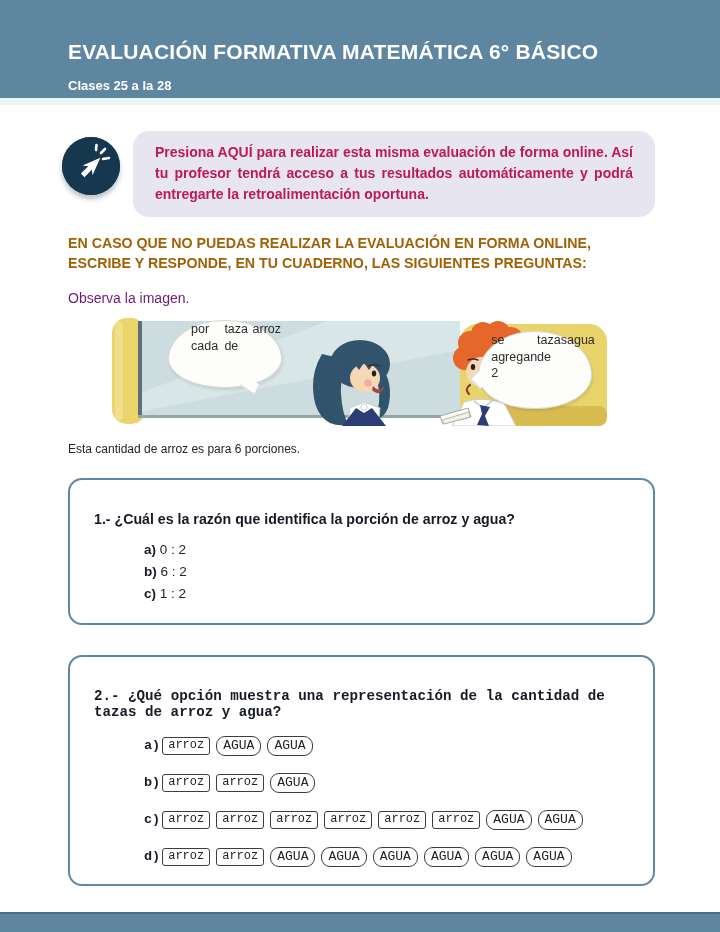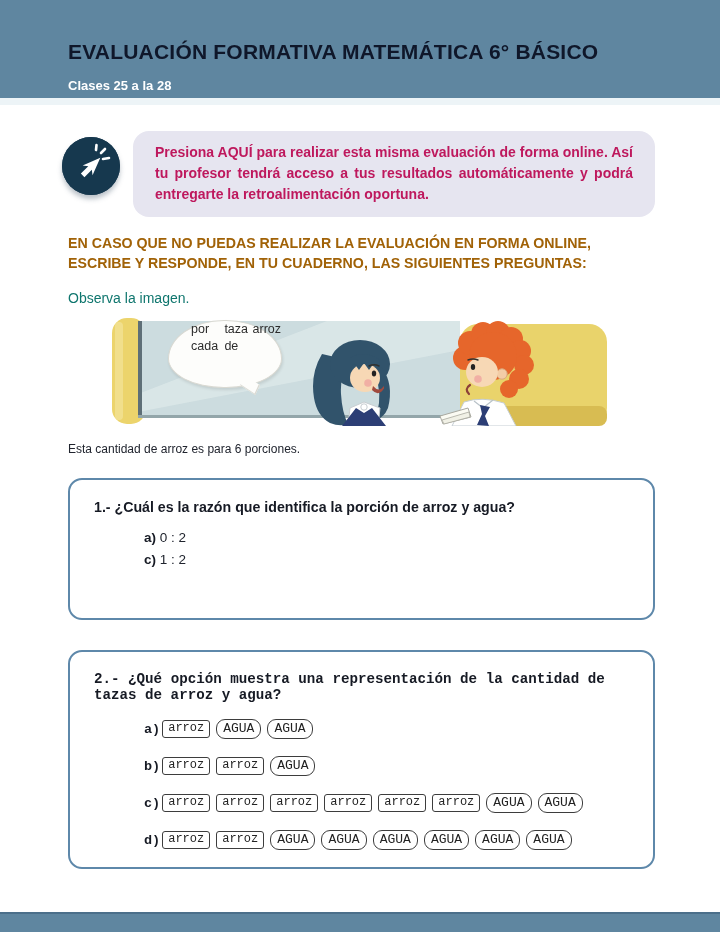--- a/index.html
+++ b/index.html
@@ -2,57 +2,57 @@
 <html><head>
 <meta charset="utf-8">
 <style>
   * { margin:0; padding:0; box-sizing:border-box; }
   html,body { background:#ffffff; }
   body { font-family:"Liberation Sans", sans-serif; }
   .page { position:relative; width:720px; height:932px; background:#fff; overflow:hidden; margin:0 auto; }
 
   
   .header { height:98px; background:#5f86a0; padding:40px 0 0 68px; }
-  .header h1 { color:#0f172a; font-size:21px; font-weight:bold; letter-spacing:.2px; line-height:1.1; }
+  .header h1 { color:#ffffff; font-size:21px; font-weight:bold; letter-spacing:.2px; line-height:1.1; }
   .header .subtitle { color:#ffffff; font-size:13px; font-weight:bold; margin-top:15px; }
   .header-strip { height:7px; background:#edf4f7; }
 
   
   .callout { display:flex; align-items:flex-start; margin:26px 65px 0 62px; gap:13px; }
   .callout-icon { width:58px; height:58px; flex:0 0 58px; border-radius:50%; background:#16384e;
                   box-shadow:0 4px 5px rgba(60,80,100,.35); margin-top:6px; cursor:pointer; }
   .callout-icon svg { display:block; }
   .callout-box { flex:1; background:#e6e5f0; border-radius:16px; padding:11px 22px 12px 22px; cursor:pointer; }
   .callout-box p { color:#be185d; font-size:14px; font-weight:bold; line-height:1.5; text-align:justify; }
 
   
   .content { margin:0 65px 0 68px; }
   .instructions { margin-top:16px; font-size:14.2px; font-weight:bold; color:#a16207; line-height:1.42; }
-  .observe { margin-top:17px; font-size:14px; color:#0f766e; }
+  .observe { margin-top:17px; font-size:14px; color:#701a75; }
 
   
   .cartoon { position:relative; width:495px; height:110px; margin:10px 0 0 44px; }
   .cartoon svg { position:absolute; left:0; top:0; }
   .bubble { position:absolute; background:#fdfdfb; border:1px solid #d9d9d2;
             box-shadow:1px 2px 3px rgba(0,0,0,.10); color:#2c2c2c; font-size:12.5px; line-height:1.3;
             display:flex; justify-content:center;
             border-radius:50% 50% 50% 50% / 58% 58% 44% 44%; }
   .bubble-left  { left:56px;  top:4px;  width:114px; height:68px; padding-left:22px; }
   .bubble-right { left:366px; top:15px; width:114px; height:78px; padding-left:16px; }
   .bubble-left::after { content:''; position:absolute; bottom:-5px; right:24px; width:13px; height:13px;
             background:#fdfdfb; border-right:1px solid #d9d9d2; border-bottom:1px solid #d9d9d2;
             transform:skewX(28deg) rotate(45deg); }
   .bubble-right::after { content:''; position:absolute; left:-6px; top:52%; width:13px; height:13px;
             background:#fdfdfb; border-left:1px solid #d9d9d2; border-bottom:1px solid #d9d9d2;
             transform:rotate(45deg); }
 
   .caption { margin-top:16px; font-size:12px; color:#20242e; }
 
   
-  .qbox { border:2.5px solid #5e88aa; border-radius:14px; background:#fff; padding:19px 24px 16px 24px; }
+  .qbox { border:2.5px solid #5e88aa; border-radius:14px; background:#fff; padding:31px 24px 16px 24px; }
   .qbox-1 { margin-top:22px; min-height:142px; }
   .qbox-2 { margin-top:30px; min-height:196px;font-family:Liberation Mono, monospace; }
   .qtitle { font-size:14.2px; font-weight:bold; color:#161a24; }
   .opts { list-style:none; margin:14px 0 0 50px; }
   .opts li { font-size:13.5px; color:#20242e; line-height:1.4; margin-bottom:3px; }
   .opts li b { color:#161a24; }
 
   .opt-row { margin:15px 0 0 50px; height:22px; display:flex; align-items:center; }
   .opt-label { font-size:13.5px; font-weight:bold; color:#161a24; margin-right:2px; }
   .tbox { display:inline-block; background:#fff; border:1.6px solid #3d3d3d; color:#222;
@@ -148,31 +148,37 @@
         <path d="M362,85 L371,92 L381,84" fill="none" stroke="#b9c2c8" stroke-width="1.2"></path>
         <path d="M368,89 L378,91 L373,100 L377,110 L365,109 L370,98 Z" fill="#2c3e75"></path>
         <polygon points="328,100 356,92 359,101 331,108" fill="#fbfbf3" stroke="#a9a9a0" stroke-width="1"></polygon>
         <polygon points="330,104 357,96 358,101 332,108" fill="#f1f1e6" stroke="#a9a9a0" stroke-width="0.8"></polygon>
       </svg>
       <div class="bubble bubble-left">
         <div>por cada</div>
         <div>taza de</div>
         <div>arroz</div>
       </div>
+      <div class="bubble bubble-right">
+        <div>se agregan 2</div>
+        <div>tazas de</div>
+        <div>agua</div>
+      </div>
     </figure>
 
     <p class="caption">Esta cantidad de arroz es para 6 porciones.</p>
 
     <section class="qbox qbox-1">
       <p class="qtitle">
         <span>1.-</span>
         <span>¿Cuál es la razón que identifica la porción de arroz y agua?</span>
       </p>
       <ul class="opts">
         <li><b>a)</b> <span>0 : 2</span></li>
+        <li><b>b)</b> <span>6 : 2</span></li>
         <li><b>c)</b> <span>1 : 2</span></li>
       </ul>
     </section>
 
     <section class="qbox qbox-2">
       <p class="qtitle">
         <span>2.-</span>
         <span>¿Qué opción muestra una representación de la cantidad de tazas de arroz y agua?</span>
       </p>
       <div class="opt-row">

